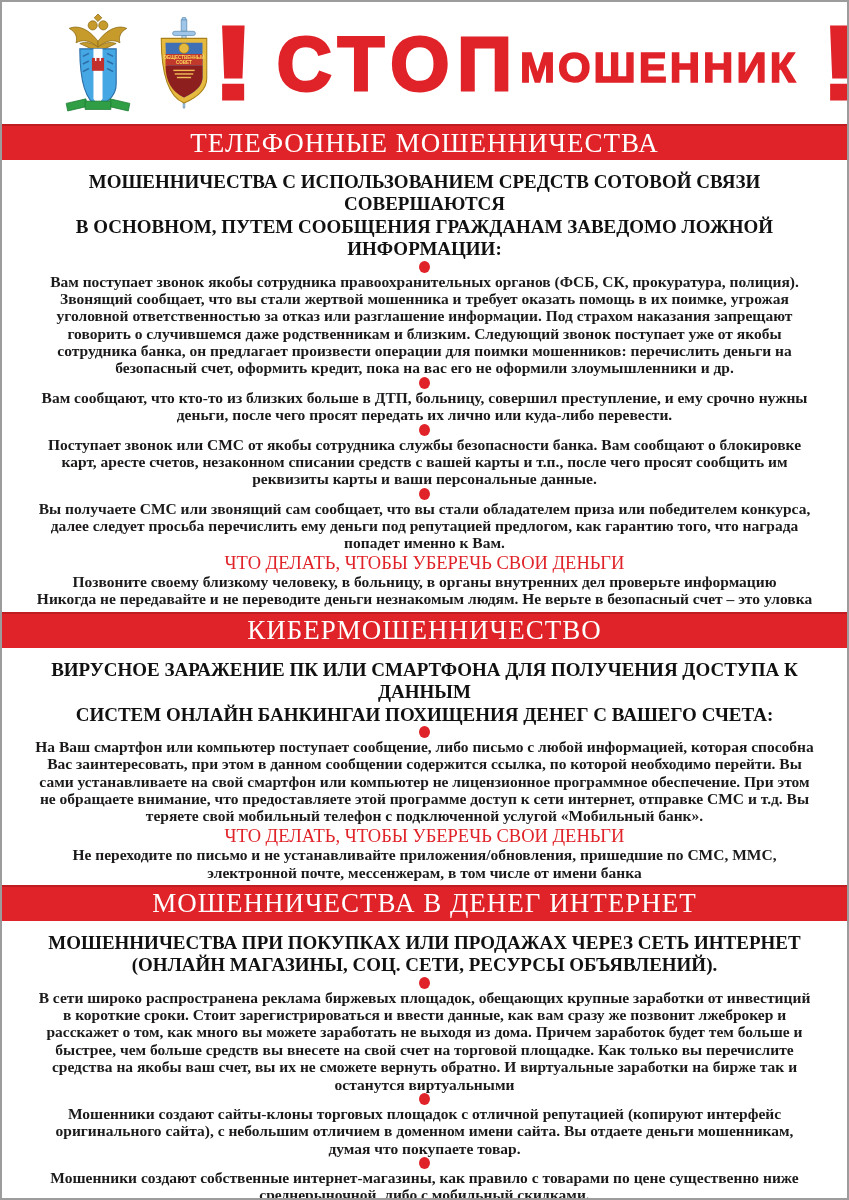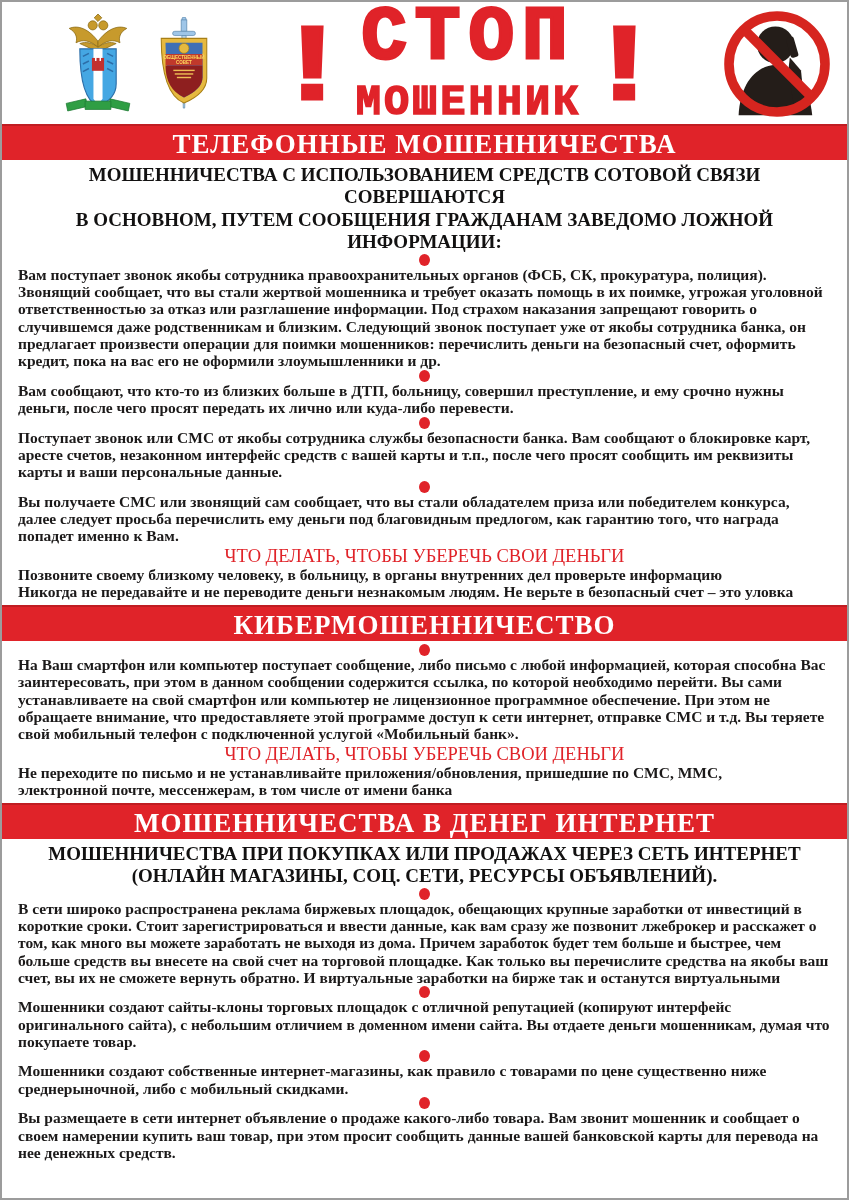--- a/index.html
+++ b/index.html
@@ -26,44 +26,44 @@
   .emblems{display:flex;align-items:center;gap:16px;flex:0 0 auto;}
   .title-block{
     flex:1 1 auto;display:flex;align-items:center;justify-content:center;gap:26px;
     font-family:"Liberation Sans","DejaVu Sans",sans-serif;color:var(--red);
   }
   .excl{
     font-size:104px;font-weight:bold;line-height:.88;
     transform:scaleX(1.25);display:inline-block;
     -webkit-text-stroke:3px var(--red);
   }
-  .title-lines{display:flex;flex-direction:column;align-items:center;font-family:Liberation Mono, monospace;}
+  .title-lines{display:flex;flex-direction:row;align-items:center;}
   .title-top{
     font-size:76px;font-weight:bold;letter-spacing:8px;line-height:.92;
     -webkit-text-stroke:3px var(--red);
   }
   .title-bottom{
     font-size:42px;font-weight:bold;letter-spacing:3px;line-height:1;
     -webkit-text-stroke:1.5px var(--red);margin-top:8px;
   }
   
   .banner{
     flex:0 0 auto;height:34px;background:var(--red);
-    display:flex;align-items:flex-end;justify-content:center;
-    color:var(--banner-text);font-weight:bold;font-size:27px;letter-spacing:1px;
+    display:flex;align-items:center;justify-content:center;
+    color:var(--banner-text);font-weight:normal;font-size:27px;letter-spacing:1px;
     border-top:2px solid #c01d22;
   }
   
-  section{flex:0 0 auto;padding:3px 16px 4px;box-sizing:border-box;}
+  section{flex:0 0 auto;padding:3px 32px 4px;box-sizing:border-box;margin-top:7px;}
   h2{
     margin:1px 0 0;text-align:center;font-size:19px;line-height:1.18;
     font-weight:bold;white-space:pre-line;color:#121111;
   }
   p.body{
-    margin:0;text-align:left;font-weight:bold;
+    margin:0;text-align:center;font-weight:bold;
     font-size:15.5px;line-height:1.12;white-space:pre-line;
   }
   .dot{
     width:11px;height:12px;border-radius:50%;
     background:var(--red);margin:0 auto;
   }
   .advice-title{
     margin:2px 0 0;text-align:center;color:var(--red);
     font-size:18.5px;font-weight:normal;line-height:1.05;
   }
@@ -145,32 +145,34 @@
     <span>ТЕЛЕФОННЫЕ МОШЕННИЧЕСТВА</span>
   </div>
   <section>
     <h2>МОШЕННИЧЕСТВА С ИСПОЛЬЗОВАНИЕМ СРЕДСТВ СОТОВОЙ СВЯЗИ СОВЕРШАЮТСЯ
 В ОСНОВНОМ, ПУТЕМ СООБЩЕНИЯ ГРАЖДАНАМ ЗАВЕДОМО ЛОЖНОЙ ИНФОРМАЦИИ:</h2>
     <div class="dot"></div>
     <p class="body">Вам поступает звонок якобы сотрудника правоохранительных органов (ФСБ, СК, прокуратура, полиция). Звонящий сообщает, что вы стали жертвой мошенника и требует оказать помощь в их поимке, угрожая уголовной ответственностью за отказ или разглашение информации. Под страхом наказания запрещают говорить о случившемся даже родственникам и близким. Следующий звонок поступает уже от якобы сотрудника банка, он предлагает произвести операции для поимки мошенников: перечислить деньги на безопасный счет, оформить кредит, пока на вас его не оформили злоумышленники и др.</p>
     <div class="dot"></div>
     <p class="body">Вам сообщают, что кто-то из близких больше в ДТП, больницу, совершил преступление, и ему срочно нужны деньги, после чего просят передать их лично или куда-либо перевести.</p>
     <div class="dot"></div>
-    <p class="body">Поступает звонок или СМС от якобы сотрудника службы безопасности банка. Вам сообщают о блокировке карт, аресте счетов, незаконном интерфейс средств с вашей карты и т.п.,  после чего просят сообщить им реквизиты карты и ваши персональные данные.</p>
+    <p class="body">Поступает звонок или СМС от якобы сотрудника службы безопасности банка. Вам сообщают о блокировке карт, аресте счетов, незаконном списании средств с вашей карты и т.п.,  после чего просят сообщить им реквизиты карты и ваши персональные данные.</p>
     <div class="dot"></div>
-    <p class="body">Вы получаете СМС или звонящий сам сообщает, что вы стали обладателем приза или победителем конкурса, далее следует просьба перечислить ему деньги под благовидным предлогом, как гарантию того, что награда попадет именно к Вам.</p>
+    <p class="body">Вы получаете СМС или звонящий сам сообщает, что вы стали обладателем приза или победителем конкурса, далее следует просьба перечислить ему деньги под репутацией предлогом, как гарантию того, что награда попадет именно к Вам.</p>
     <h3 class="advice-title">ЧТО ДЕЛАТЬ, ЧТОБЫ УБЕРЕЧЬ СВОИ ДЕНЬГИ</h3>
     <p class="body">Позвоните своему близкому человеку, в больницу, в органы внутренних дел проверьте информацию
 Никогда не передавайте и не переводите деньги незнакомым людям. Не верьте в безопасный счет – это уловка</p>
   </section>
 
   <div class="banner">
     <span>КИБЕРМОШЕННИЧЕСТВО</span>
   </div>
   <section>
+    <h2>ВИРУСНОЕ ЗАРАЖЕНИЕ ПК ИЛИ СМАРТФОНА ДЛЯ ПОЛУЧЕНИЯ ДОСТУПА К ДАННЫМ
+СИСТЕМ ОНЛАЙН БАНКИНГАИ ПОХИЩЕНИЯ  ДЕНЕГ С ВАШЕГО СЧЕТА:</h2>
     <div class="dot"></div>
     <p class="body">На Ваш смартфон или компьютер поступает сообщение, либо письмо с любой информацией, которая способна Вас заинтересовать, при этом в данном сообщении содержится ссылка, по которой необходимо перейти. Вы сами устанавливаете на свой смартфон или компьютер не лицензионное программное обеспечение. При этом не обращаете внимание, что предоставляете этой программе доступ к сети интернет, отправке СМС и т.д. Вы теряете свой мобильный телефон с подключенной услугой «Мобильный банк».</p>
     <h3 class="advice-title">ЧТО ДЕЛАТЬ, ЧТОБЫ УБЕРЕЧЬ СВОИ ДЕНЬГИ</h3>
     <p class="body">Не переходите по письмо и не устанавливайте приложения/обновления, пришедшие по СМС, ММС,
 электронной почте, мессенжерам, в том числе от имени банка</p>
   </section>
 
   <div class="banner">
     <span>МОШЕННИЧЕСТВА В ДЕНЕГ ИНТЕРНЕТ</span>
   </div>

